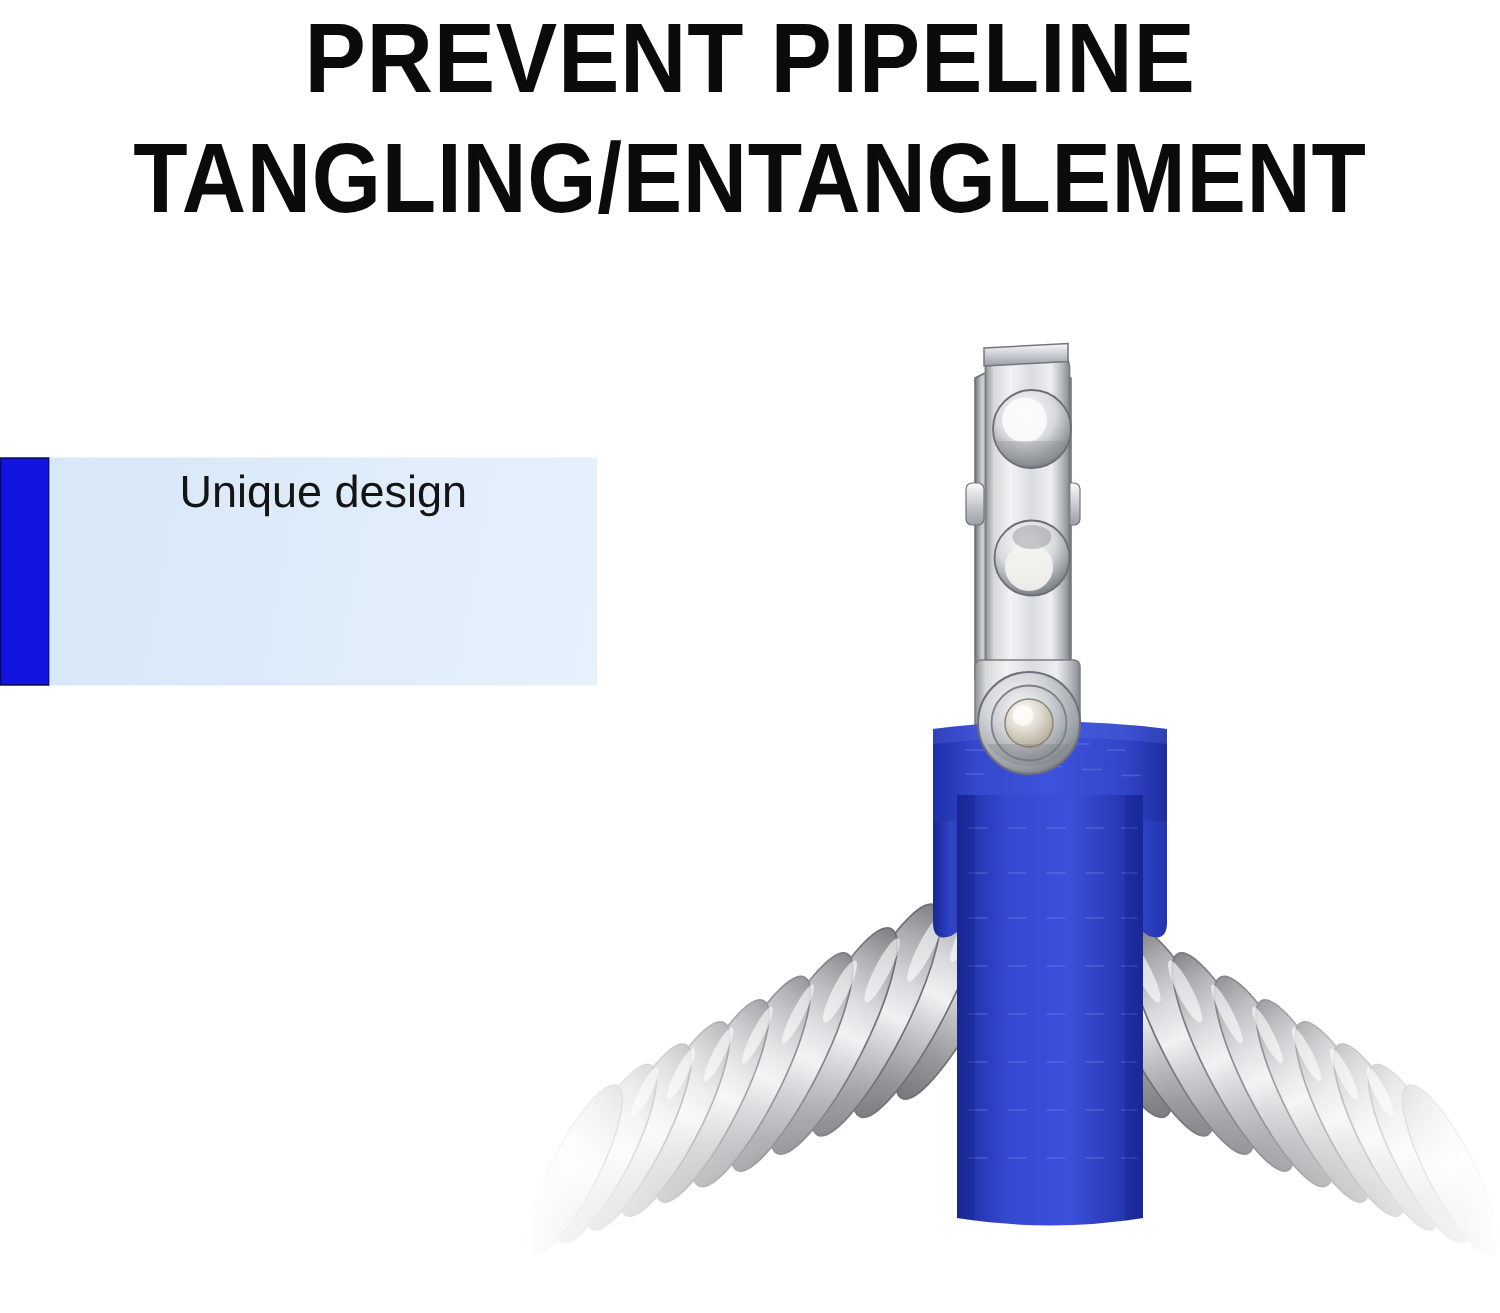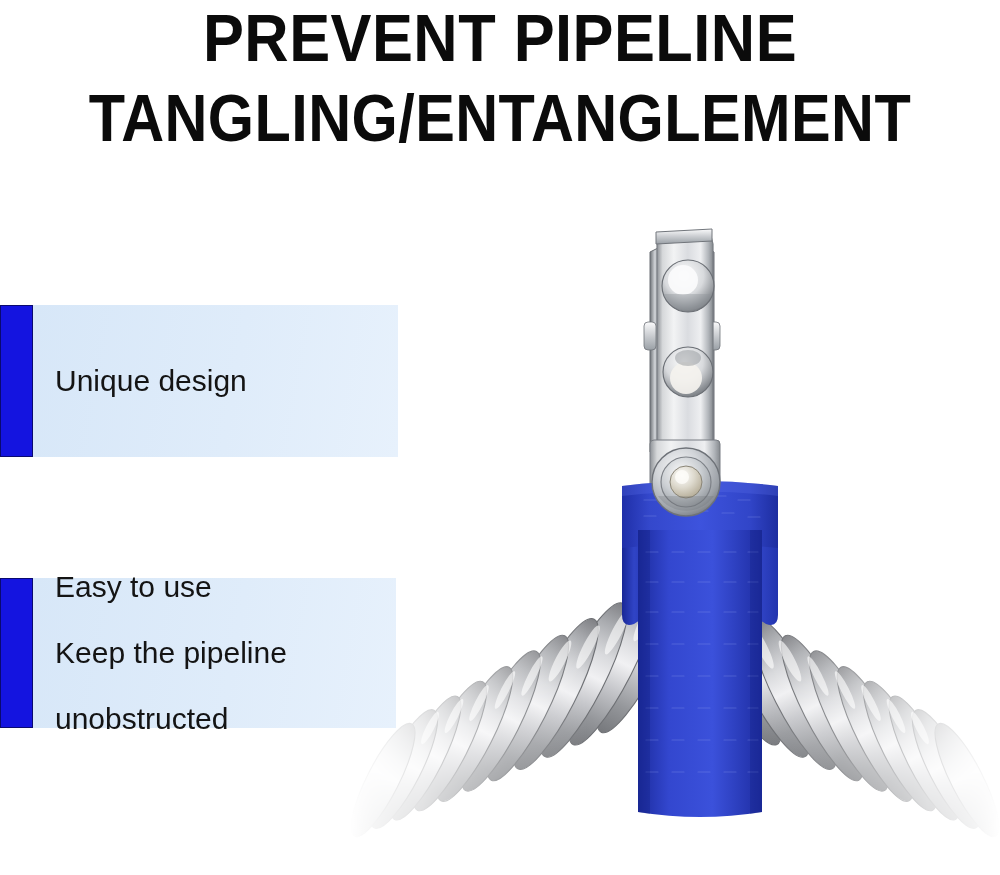--- a/index.html
+++ b/index.html
@@ -59,25 +59,23 @@
     width: 33px;
     background: #1414e0;
     border: 1px solid #0a0a70;
     box-sizing: border-box;
     flex: 0 0 33px;
   }
   .callout-panel {
     flex: 1 1 auto;
     background: linear-gradient(100deg, #d7e7f8 0%, #dfecfa 55%, #e7f1fc 100%);
     display: flex;
-    flex-direction: column;
+    flex-direction: row;
     justify-content: center;
-    padding-left: 22px;
     box-sizing: border-box;
-    gap: 18px;
   }
   .callout-text-line {
     color: #141414;
     font-size: 30px;
     line-height: 48px;
     font-weight: 400;
     white-space: nowrap;
   }
   #callout-1 { left: 0px;  top: 305px; width: 398px; height: 152px; }
   #callout-2 { left: 0px;  top: 578px; width: 396px; height: 150px; }
@@ -371,22 +369,14 @@
     </svg>
   </div>
 
   <div class="callout" id="callout-1">
     <div class="callout-bar"></div>
     <div class="callout-panel">
       <span class="callout-text-line">Unique design</span>
     </div>
   </div>
 
-  <div class="callout" id="callout-2">
-    <div class="callout-bar"></div>
-    <div class="callout-panel">
-      <span class="callout-text-line">Easy to use</span>
-      <span class="callout-text-line">Keep the pipeline</span>
-      <span class="callout-text-line">unobstructed</span>
-    </div>
-  </div>
 
 </div>
 
 </body></html>

